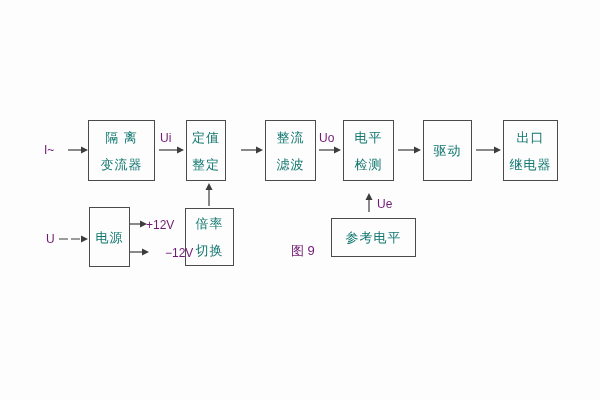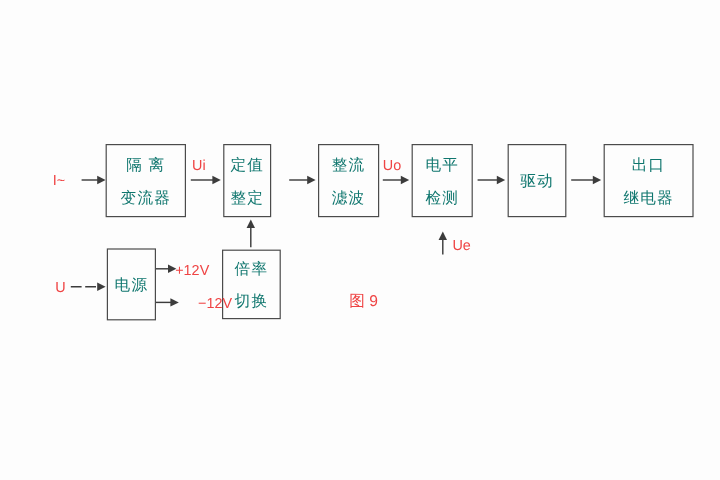--- a/index.html
+++ b/index.html
@@ -24,21 +24,21 @@
     font-size:13px;
   }
   .box .bl{
     line-height:27px;
     white-space:pre;
     text-align:center;
     letter-spacing:1px;
   }
   .lbl{
     position:absolute;
-    color:#ef4444;
+    color:#701a75;
     font-size:12px;
     white-space:pre;
     line-height:12px;
   }
   .caption{font-size:13px;line-height:13px;}
   svg.wires{position:absolute;left:0;top:0;pointer-events:none;}
   svg.wires line{stroke:#3c3c3c;stroke-width:1.2;}
   svg.wires polygon{fill:#3c3c3c;stroke:none;}
 </style>
 </head>
@@ -110,34 +110,37 @@
 
   <div class="box" style="left:343px;top:120px;width:51px;height:61px">
     <span class="bl">电平</span>
     <span class="bl">检测</span>
   </div>
 
   <div class="box" style="left:423px;top:120px;width:49px;height:61px">
     <span class="bl">驱动</span>
   </div>
 
-  <div class="box" style="left:503px;top:120px;width:75px;height:61px">
+  <div class="box" style="left:503px;top:120px;width:55px;height:61px">
     <span class="bl">出口</span>
     <span class="bl">继电器</span>
   </div>
 
   <div class="box" style="left:89px;top:207px;width:41px;height:60px">
     <span class="bl">电源</span>
   </div>
 
   <div class="box" style="left:185px;top:208px;width:49px;height:58px">
     <span class="bl">倍率</span>
     <span class="bl">切换</span>
   </div>
 
+  <div class="box" style="left:331px;top:218px;width:85px;height:39px">
+    <span class="bl">参考电平</span>
+  </div>
 
   <div class="lbl" style="left:44px;top:144px">I~</div>
   <div class="lbl" style="left:46px;top:233px">U</div>
   <div class="lbl" style="left:160px;top:132px">Ui</div>
   <div class="lbl" style="left:319px;top:132px">Uo</div>
   <div class="lbl" style="left:377px;top:198px">Ue</div>
   <div class="lbl" style="left:146px;top:219px">+12V</div>
   <div class="lbl" style="left:165px;top:247px">−12V</div>
   <div class="lbl caption" style="left:291px;top:244px">图 9</div>
 

